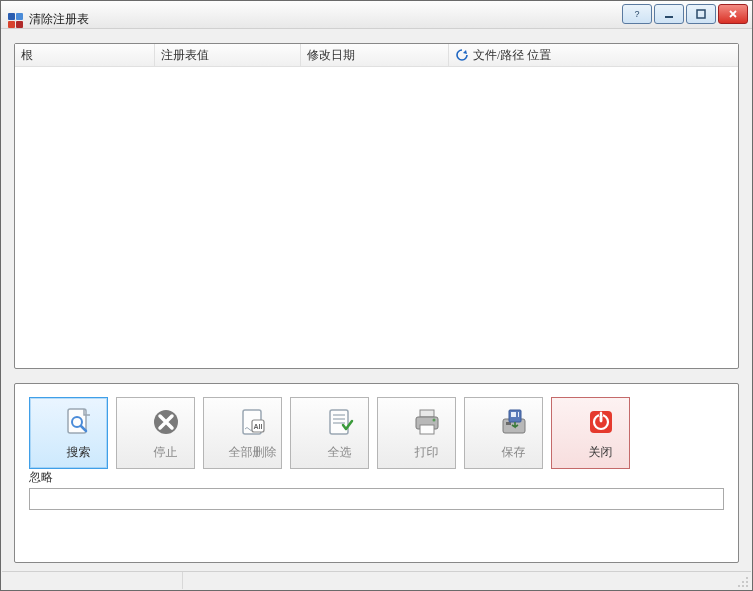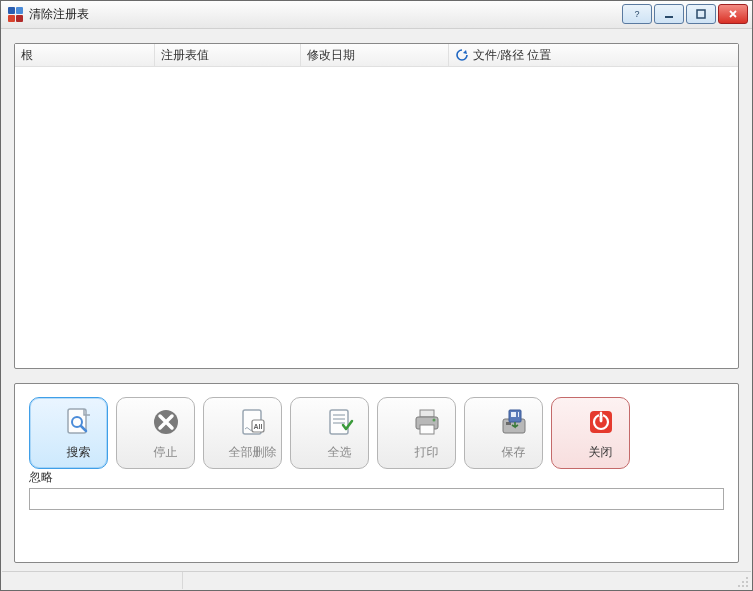--- a/index.html
+++ b/index.html
@@ -18,21 +18,21 @@
     background: #f0f0f0;
     border: 1px solid #6a6a6a;
     box-sizing: border-box;
     position: relative;
   }
   .titlebar {
     height: 28px;
     background: linear-gradient(#fdfdfd, #e8e8e8);
     border-bottom: 1px solid #d0d0d0;
     display: flex;
-    align-items: center;
+    align-items: flex-end;
     padding-left: 6px;
     box-sizing: border-box;
     position: relative;
   }
   .titlebar .app-icon {
     width: 16px;
     height: 16px;
     margin-right: 6px;
     display: flex;
     flex-wrap: wrap;
@@ -136,21 +136,21 @@
     padding: 13px 14px 10px 14px;
   }
   .tb-row {
     display: flex;
     gap: 8px;
   }
   .tb-btn {
     width: 79px;
     height: 72px;
     border: 1px solid #b5b5b5;
-    border-radius: 10px;
+    border-radius: 0;
     background: linear-gradient(#fdfdfd, #ececec);
     display: flex;
     flex-direction: column;
     align-items: center;
     justify-content: center;
     cursor: pointer;
     box-sizing: border-box;
     padding-left: 20px;
   }
   .tb-btn.active {

